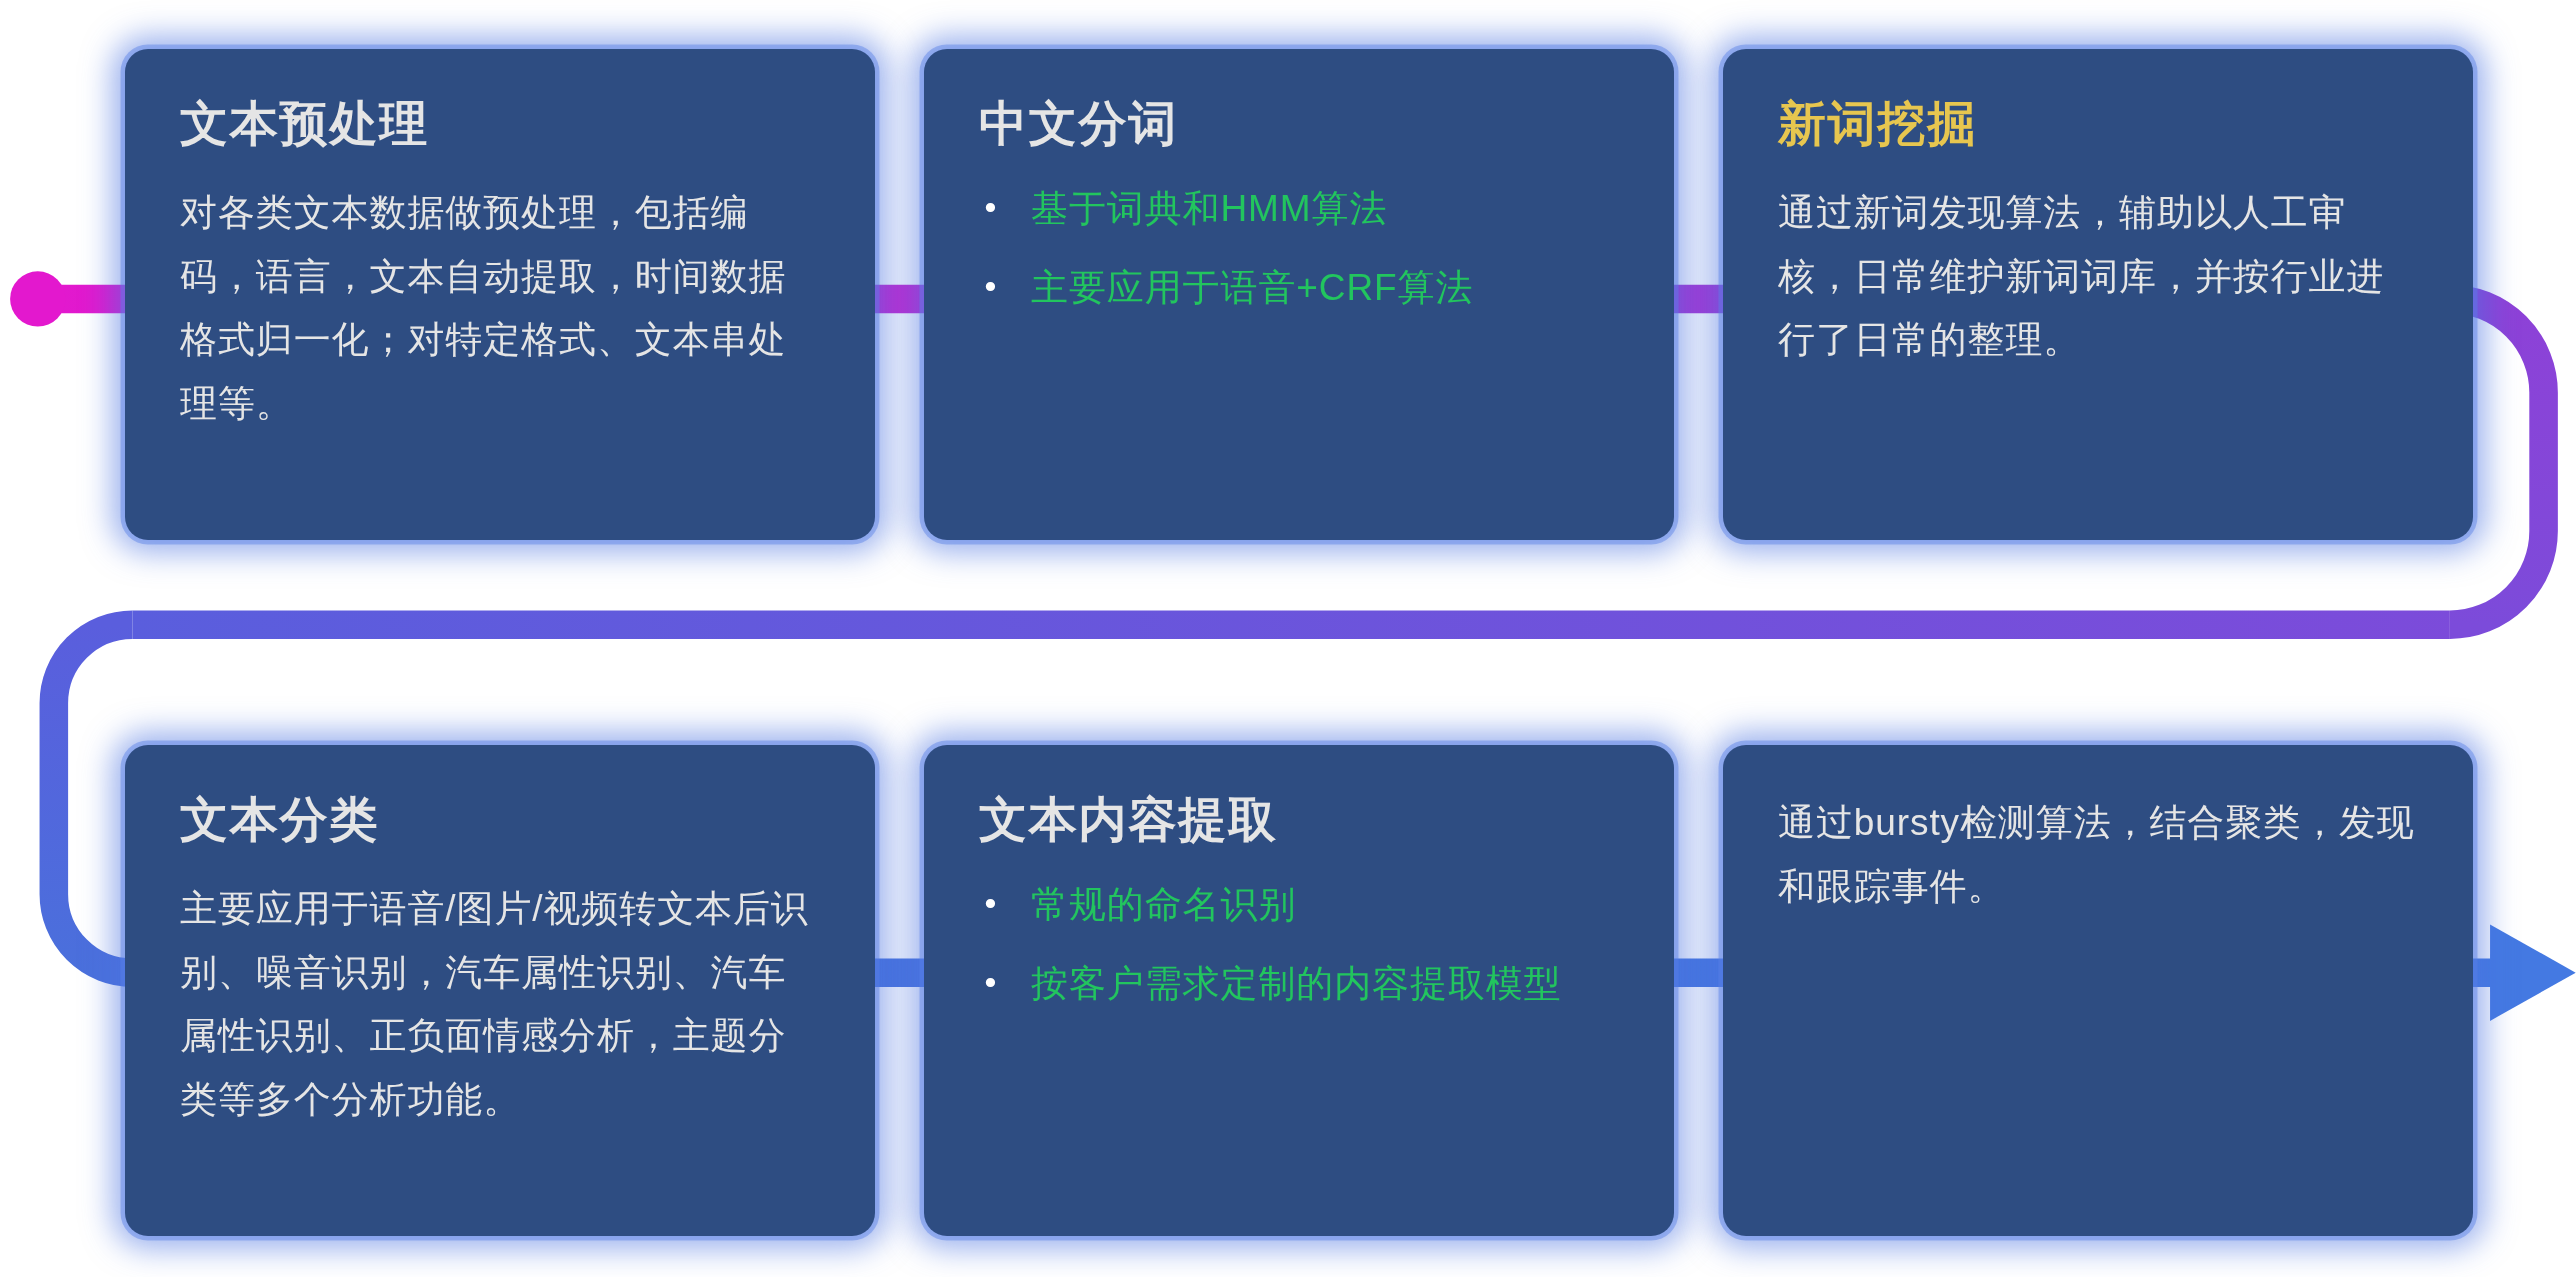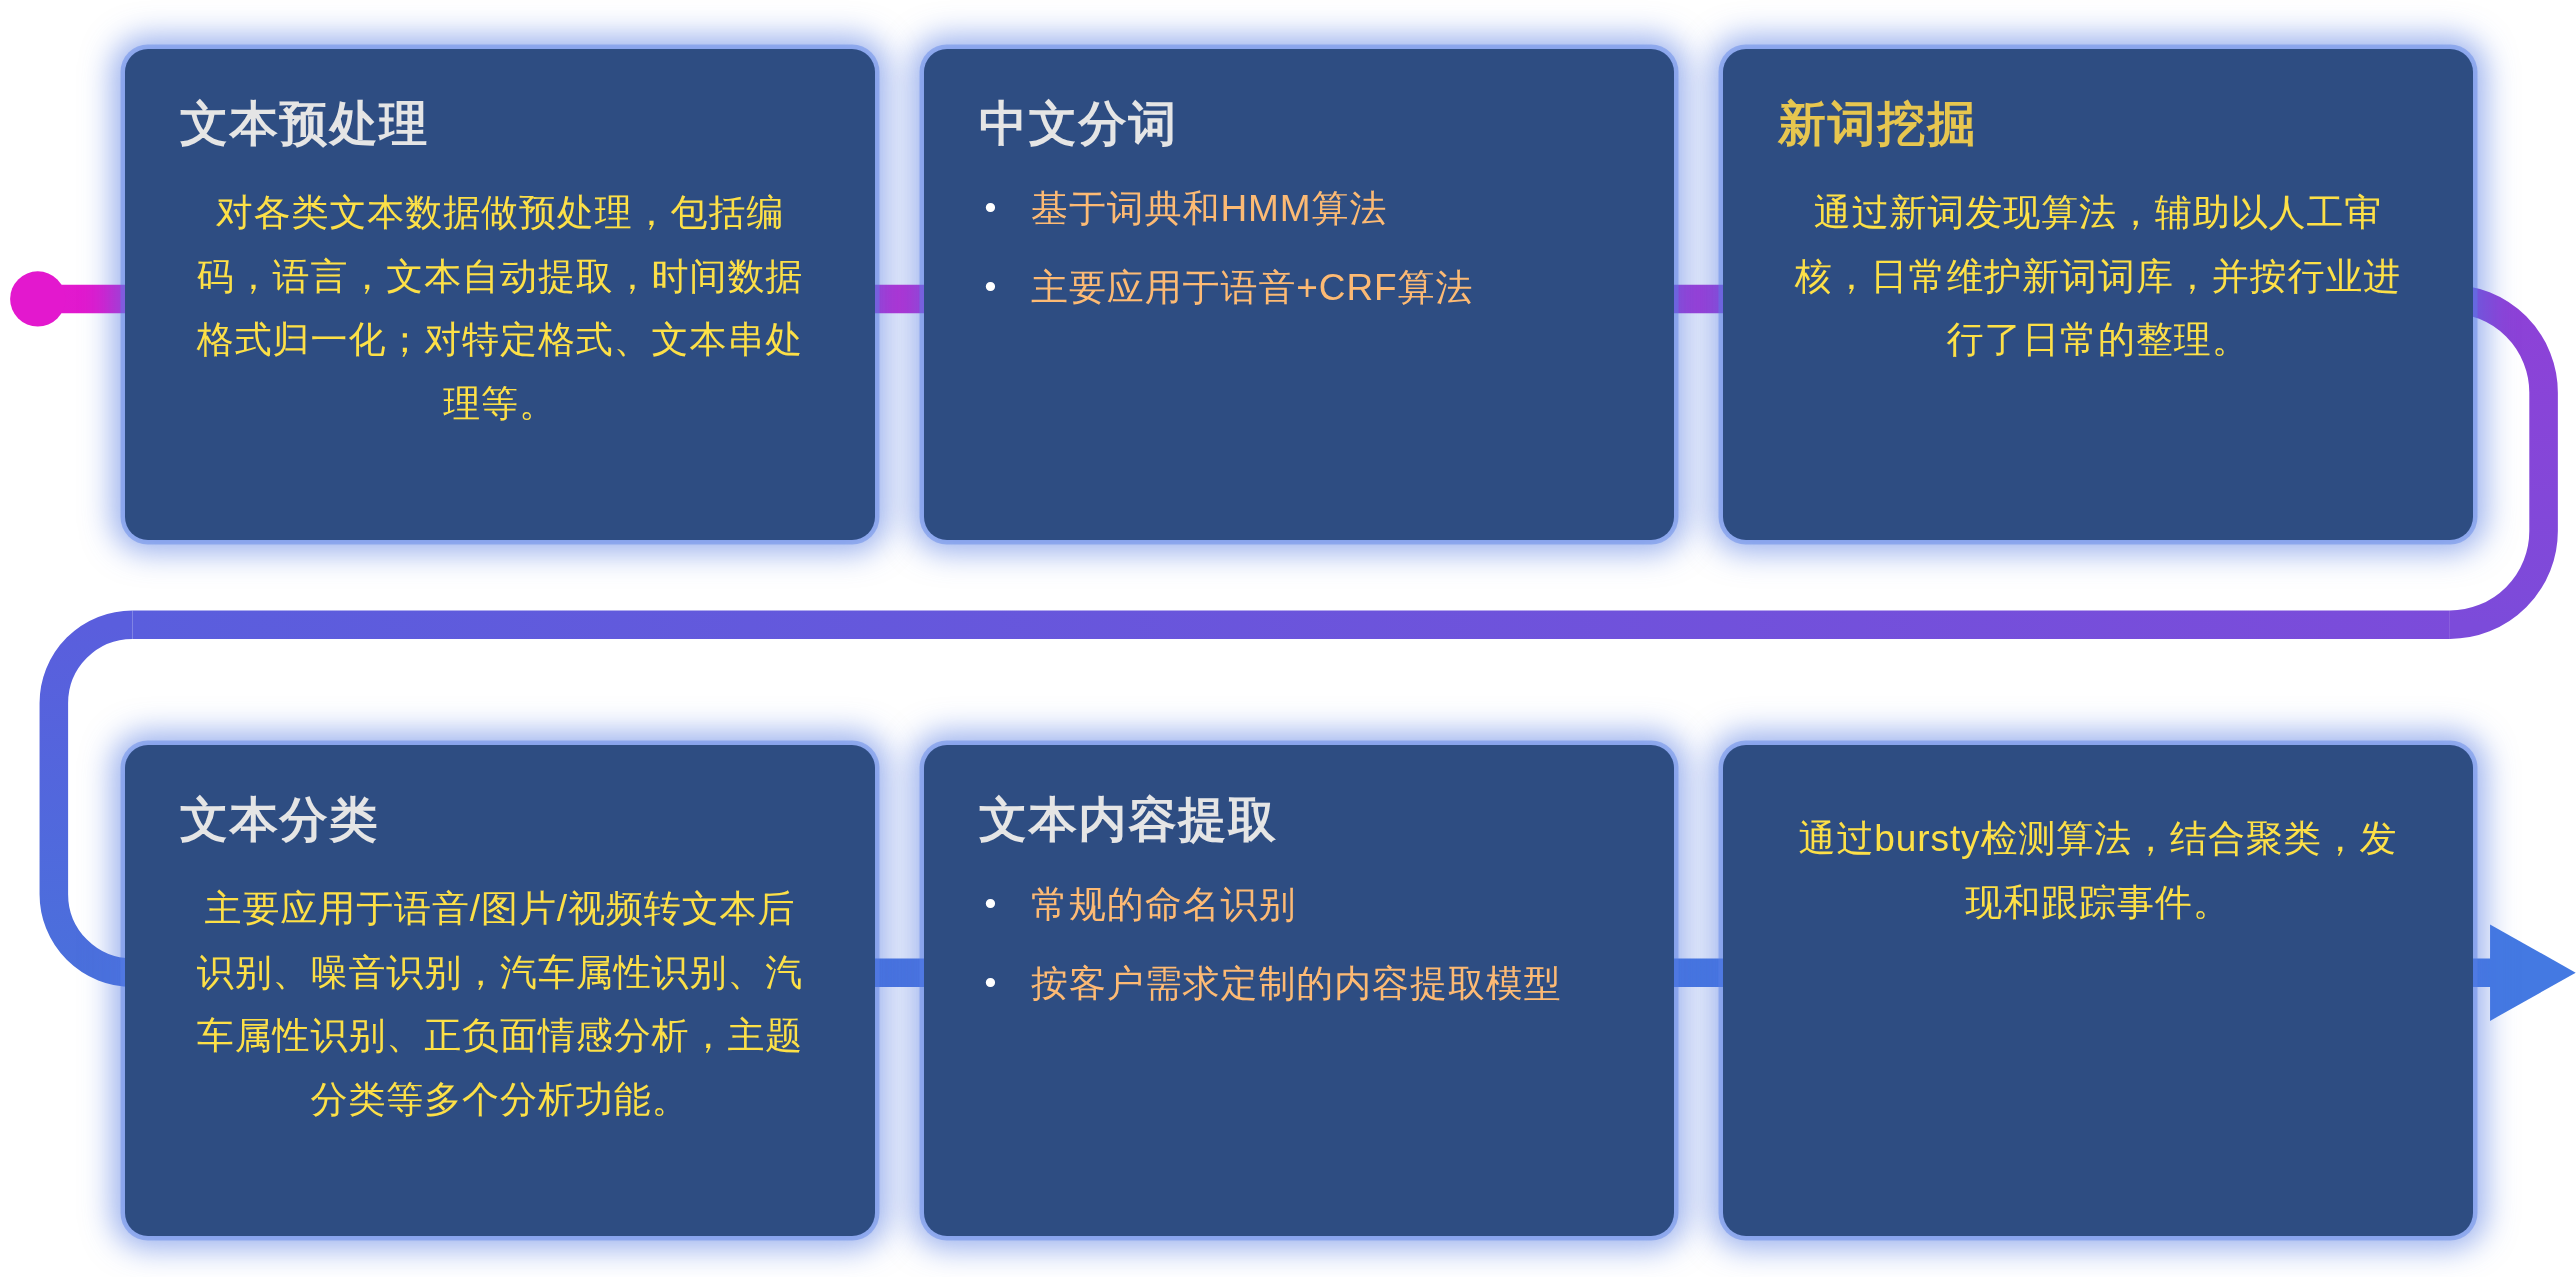--- a/index.html
+++ b/index.html
@@ -48,33 +48,32 @@
   .card-title {
     margin: 0 0 28.6px 0;
     font-size: 48px;
     font-weight: 700;
     letter-spacing: 1.8px;
     line-height: 1.2;
   }
   .accent-green  { color: #e5e5e5; }
   .accent-yellow { color: #e7c64f; }
   .card-body {
-    margin: 16px;
+    margin: 0;
     font-size: 37px;
     line-height: 1.72;
     letter-spacing: 0.9px;
-    color: #fde047;
-    text-align: center;
+    color: #e5e5e5;
   }
   .card-bullets {
     list-style: none;
     margin: 10.7px 0 0 0;
     padding: 0;
     font-size: 37px;
-    color: #fdba74;
+    color: #22c55e;
     letter-spacing: 0.9px;
   }
   .card-bullets li {
     position: relative;
     padding-left: 52px;
     margin-bottom: 23px;
     line-height: 1.5;
   }
   .card-bullets li::before {
     content: "\2022";

